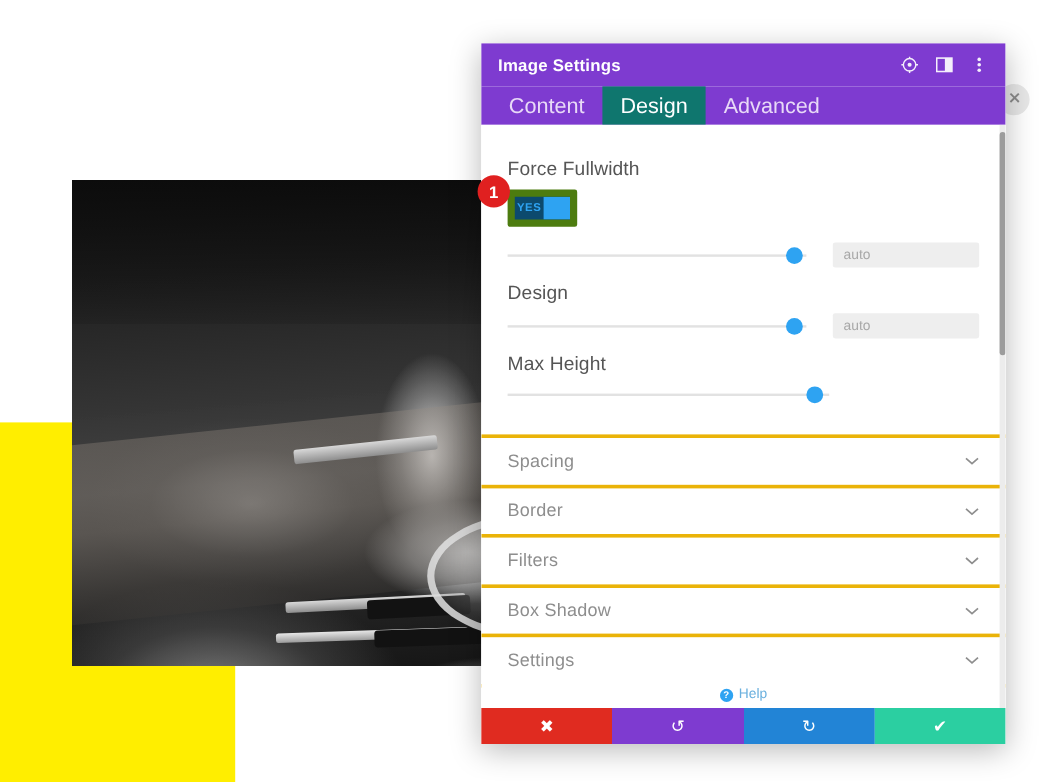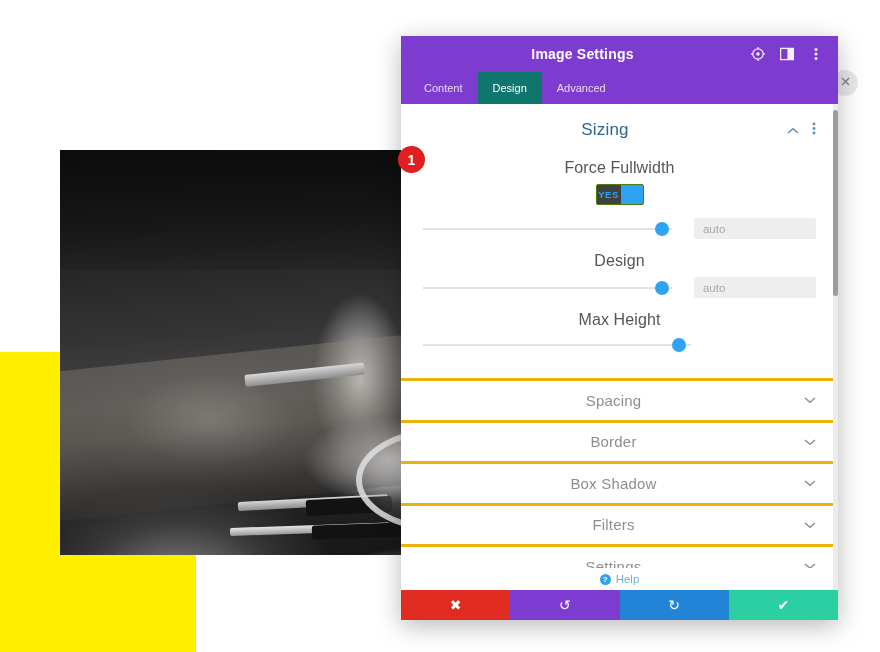--- a/index.html
+++ b/index.html
@@ -105,21 +105,20 @@
     position: absolute;
     left: 401px;
     top: 36px;
     width: 437px;
     height: 584px;
     background: #ffffff;
     box-shadow: 0 6px 24px rgba(0,0,0,0.28);
     display: flex;
     flex-direction: column;
     overflow: hidden;
-    text-align: center;
   }
   .modal-header {
     background: #7e3bd0;
     height: 36px;
     display: flex;
     align-items: center;
     padding: 0 14px;
     color: #fff;
     flex: 0 0 auto;
   }
@@ -146,21 +145,21 @@
   .modal-tabs {
     background: #7e3bd0;
     height: 32px;
     display: flex;
     align-items: stretch;
     padding-left: 8px;
     flex: 0 0 auto;
   }
   .tab {
     color: #e8d9f7;
-    font-size: 11px;
+    font-size: 18px;
     padding: 0 15px;
     display: flex;
     align-items: center;
     cursor: pointer;
   }
   .tab.active {
     background: #0f766e;
     color: #ffffff;
   }
 
@@ -219,24 +218,24 @@
   .field-label {
     font-size: 16px;
     color: #555;
     margin-bottom: 7px;
     letter-spacing: 0.1px;
   }
   .toggle {
     display: inline-flex;
     width: 46px;
     height: 19px;
-    border: 1px solid #4d7c0f;
+    border: 6px solid #4d7c0f;
     border-radius: 2px;
     overflow: hidden;
-    background: #404040;
+    background: #0c4a6e;
   }
   .toggle-label {
     flex: 1 1 auto;
     font-size: 9.5px;
     font-weight: bold;
     color: #2ea3f2;
     display: flex;
     align-items: center;
     justify-content: center;
     letter-spacing: 0.5px;
@@ -428,37 +427,20 @@
   <div class="modal-tabs">
     <div class="tab">Content</div>
     <div class="tab active">Design</div>
     <div class="tab">Advanced</div>
   </div>
 
   <div class="modal-body">
     <div class="scroll-area">
 
       <div class="section-open">
-        <div class="section-head">
-          <div class="section-title-open">Sizing</div>
-          <div class="section-head-icons">
-            <span>
-              <svg width="12" height="8" viewBox="0 0 12 8" aria-hidden="true">
-                <polyline points="1,6 6,1.6 11,6" fill="none" stroke="#5b8db3" stroke-width="1.4"></polyline>
-              </svg>
-            </span>
-            <span>
-              <svg width="4" height="13" viewBox="0 0 4 13" aria-hidden="true">
-                <circle cx="2" cy="2" r="1.4" fill="#5b8db3"></circle>
-                <circle cx="2" cy="6.5" r="1.4" fill="#5b8db3"></circle>
-                <circle cx="2" cy="11" r="1.4" fill="#5b8db3"></circle>
-              </svg>
-            </span>
-          </div>
-        </div>
 
         <div class="field">
           <div class="field-label">Force Fullwidth</div>
           <div class="toggle">
             <span class="toggle-label">YES</span>
             <span class="toggle-knob"></span>
           </div>
         </div>
 
         <div class="field">
@@ -505,29 +487,29 @@
       </div>
       <div class="accordion-item">
         <div class="accordion-title">Border</div>
         <span class="chev">
           <svg width="12" height="8" viewBox="0 0 12 8" aria-hidden="true">
               <polyline points="1,2 6,6.4 11,2" fill="none" stroke="#8e8e8e" stroke-width="1.4"></polyline>
             </svg>
         </span>
       </div>
       <div class="accordion-item">
-        <div class="accordion-title">Box Shadow</div>
+        <div class="accordion-title">Filters</div>
         <span class="chev">
           <svg width="12" height="8" viewBox="0 0 12 8" aria-hidden="true">
               <polyline points="1,2 6,6.4 11,2" fill="none" stroke="#8e8e8e" stroke-width="1.4"></polyline>
             </svg>
         </span>
       </div>
       <div class="accordion-item">
-        <div class="accordion-title">Filters</div>
+        <div class="accordion-title">Box Shadow</div>
         <span class="chev">
           <svg width="12" height="8" viewBox="0 0 12 8" aria-hidden="true">
               <polyline points="1,2 6,6.4 11,2" fill="none" stroke="#8e8e8e" stroke-width="1.4"></polyline>
             </svg>
         </span>
       </div>
       <div class="accordion-item">
         <div class="accordion-title">Settings</div>
         <span class="chev">
           <svg width="12" height="8" viewBox="0 0 12 8" aria-hidden="true">

